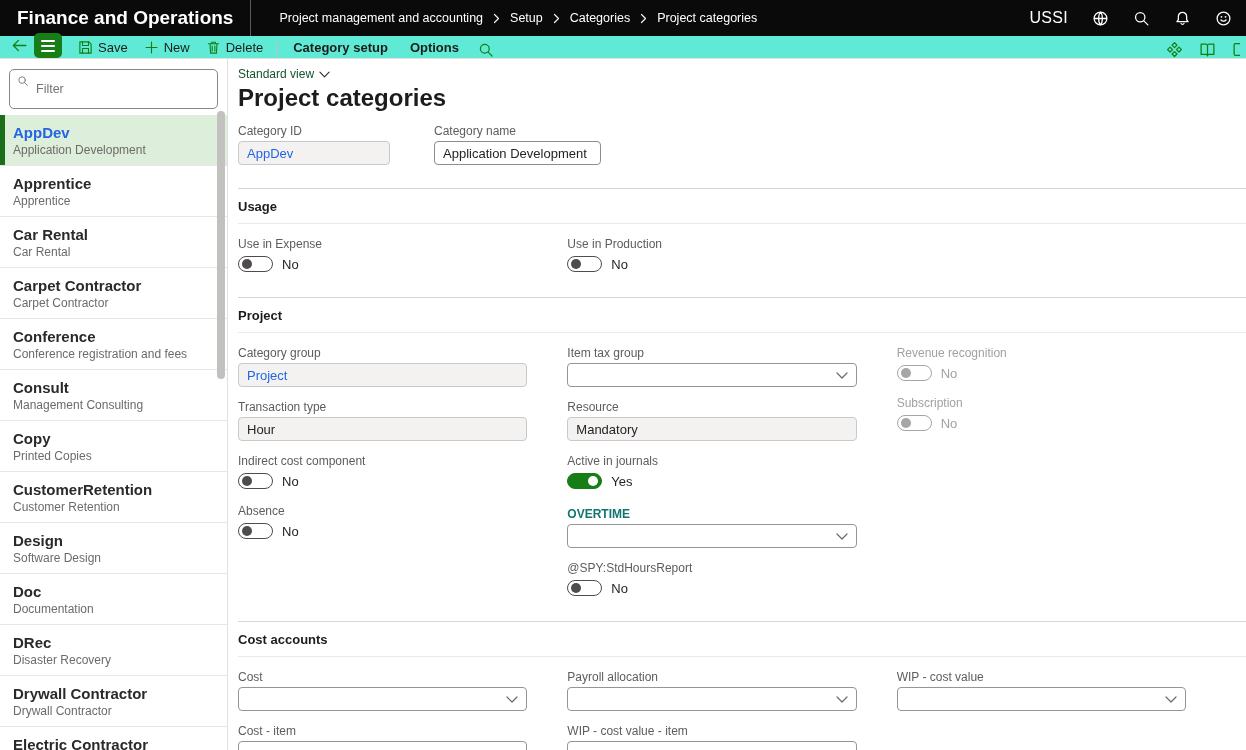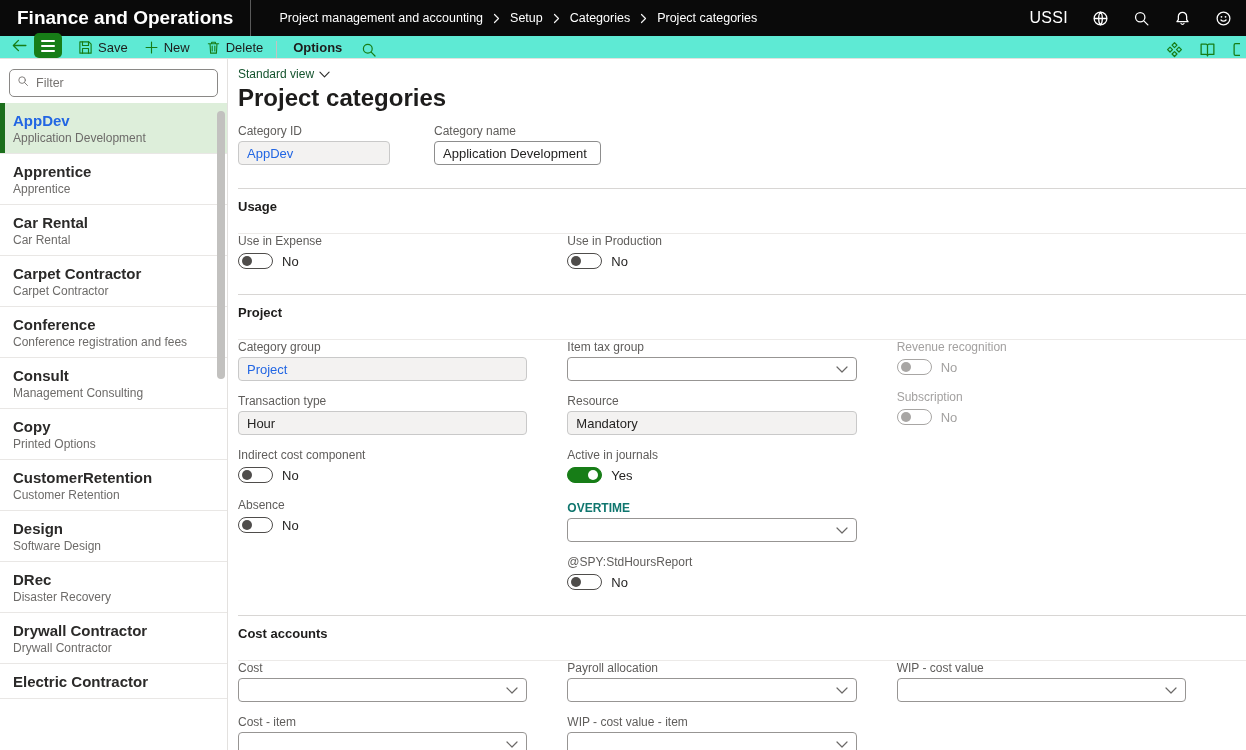--- a/index.html
+++ b/index.html
@@ -43,21 +43,21 @@
   .cmd-tab{font-size:13px;font-weight:700;color:#1d1c1b;padding:0 11px;height:100%;display:flex;align-items:center;cursor:pointer;white-space:nowrap;}
   .cmd-search{width:16px;height:16px;color:var(--green);margin-left:8px;cursor:pointer;}
   .cmdbar-right{margin-left:auto;display:flex;align-items:center;gap:16px;padding-right:0;overflow:hidden;}
   .cr-ic{width:17px;height:17px;color:var(--green);cursor:pointer;flex:none;}
   .cr-ic.clip{margin-right:-9px;}
 
   
   .layout{display:flex;height:714px;}
   .sidebar{width:228px;flex:none;border-right:1px solid #e3e1df;position:relative;overflow:hidden;background:#fff;}
   .filter-wrap{margin:10px 9px 6px 9px;position:relative;}
-  .filter-input{width:100%;height:28px;border:1px solid #8a8886;border-radius:5px;padding:0 8px 0 26px;font-size:12.5px;font-family:inherit;color:#333;outline:none;background:#fff;}
+  .filter-input{width:100%;height:40px;border:1px solid #8a8886;border-radius:5px;padding:0 8px 0 26px;font-size:12.5px;font-family:inherit;color:#333;outline:none;background:#fff;}
   .filter-input::placeholder{color:#767371;}
   .filter-ic{position:absolute;left:8px;top:6px;width:12px;height:12px;color:#767371;}
   .slist{position:relative;}
   .sitem{padding:9px 12px 8px 13px;border-bottom:1px solid #e9e7e5;cursor:pointer;position:relative;}
   .sname{font-size:15px;font-weight:700;color:#2b2a29;white-space:nowrap;overflow:hidden;text-overflow:ellipsis;}
   .sdesc{font-size:12px;color:#6d6b69;margin-top:2px;white-space:nowrap;overflow:hidden;text-overflow:ellipsis;min-height:14px;}
   .sitem.sel{background:#ddeeda;}
   .sitem.sel::before{content:"";position:absolute;left:0;top:0;bottom:0;width:5px;background:#1b6f1b;}
   .sitem.sel .sname{color:var(--link-blue);}
   .sb-scroll{position:absolute;right:2px;top:52px;width:8px;height:268px;background:#c2c1bf;border-radius:4px;cursor:pointer;}
@@ -84,21 +84,21 @@
   .tgl .knob{position:absolute;width:10px;height:10px;border-radius:50%;background:#4f4d4b;top:2px;left:3px;}
   .tgl.on{background:var(--green);border-color:var(--green);}
   .tgl.on .knob{left:auto;right:3px;background:#fff;}
   .tval{font-size:13px;color:var(--txt);}
   .fld.disfld .lbl{color:var(--dis);}
   .fld.disfld .tval{color:var(--dis);}
   .fld.disfld .tgl{border-color:#a8a6a4;}
   .fld.disfld .tgl .knob{background:#a8a6a4;}
 
   .section{border-top:1px solid #d8d6d4;margin-top:10px;}
-  .sec-title{font-size:13px;font-weight:700;color:#1d1c1b;padding:10px 0 19px;border-bottom:1px solid #eceae8;}
+  .sec-title{font-size:13px;font-weight:700;color:#1d1c1b;padding:10px 0 9px;border-bottom:1px solid #eceae8;margin-bottom:13px;}
   .grid5{display:grid;grid-template-columns:repeat(3,1fr);column-gap:40px;padding-right:60px;}
   .gcol{min-width:0;}
 </style>
 </head>
 <body>
 
 <div class="topbar">
   <div class="app-title">Finance and Operations</div>
   <div class="topbar-sep"></div>
   <div class="crumbs">
@@ -179,20 +179,21 @@
   </div>
   <div class="cmd-btn">
     <svg class="ci" viewBox="0 0 16 16">
         <g class="ic">
           <path d="M2.5 4h11M6 4V2.4h4V4M4.3 4l.6 10h6.2l.6-10M6.6 6.4v5.2M9.4 6.4v5.2"></path>
         </g>
       </svg>
     <span>Delete</span>
   </div>
   <div class="cmd-sep"></div>
+  <div class="cmd-tab">Category setup</div>
   <div class="cmd-tab">Options</div>
   <svg class="cmd-search" viewBox="0 0 16 16">
       <g class="ic">
         <circle cx="6.8" cy="6.8" r="4.4"></circle>
         <path d="M10.2 10.2L14 14"></path>
       </g>
     </svg>
   <div class="cmdbar-right">
     <svg class="cr-ic" viewBox="0 0 16 16">
         <g class="ic">
@@ -245,29 +246,33 @@
       <div class="sitem">
         <div class="sname">Conference</div>
         <div class="sdesc">Conference registration and fees</div>
       </div>
       <div class="sitem">
         <div class="sname">Consult</div>
         <div class="sdesc">Management Consulting</div>
       </div>
       <div class="sitem">
         <div class="sname">Copy</div>
-        <div class="sdesc">Printed Options</div>
+        <div class="sdesc">Printed Copies</div>
       </div>
       <div class="sitem">
         <div class="sname">CustomerRetention</div>
         <div class="sdesc">Customer Retention</div>
       </div>
       <div class="sitem">
         <div class="sname">Design</div>
         <div class="sdesc">Software Design</div>
+      </div>
+      <div class="sitem">
+        <div class="sname">Doc</div>
+        <div class="sdesc">Documentation</div>
       </div>
       <div class="sitem">
         <div class="sname">DRec</div>
         <div class="sdesc">Disaster Recovery</div>
       </div>
       <div class="sitem">
         <div class="sname">Drywall Contractor</div>
         <div class="sdesc">Drywall Contractor</div>
       </div>
       <div class="sitem">

